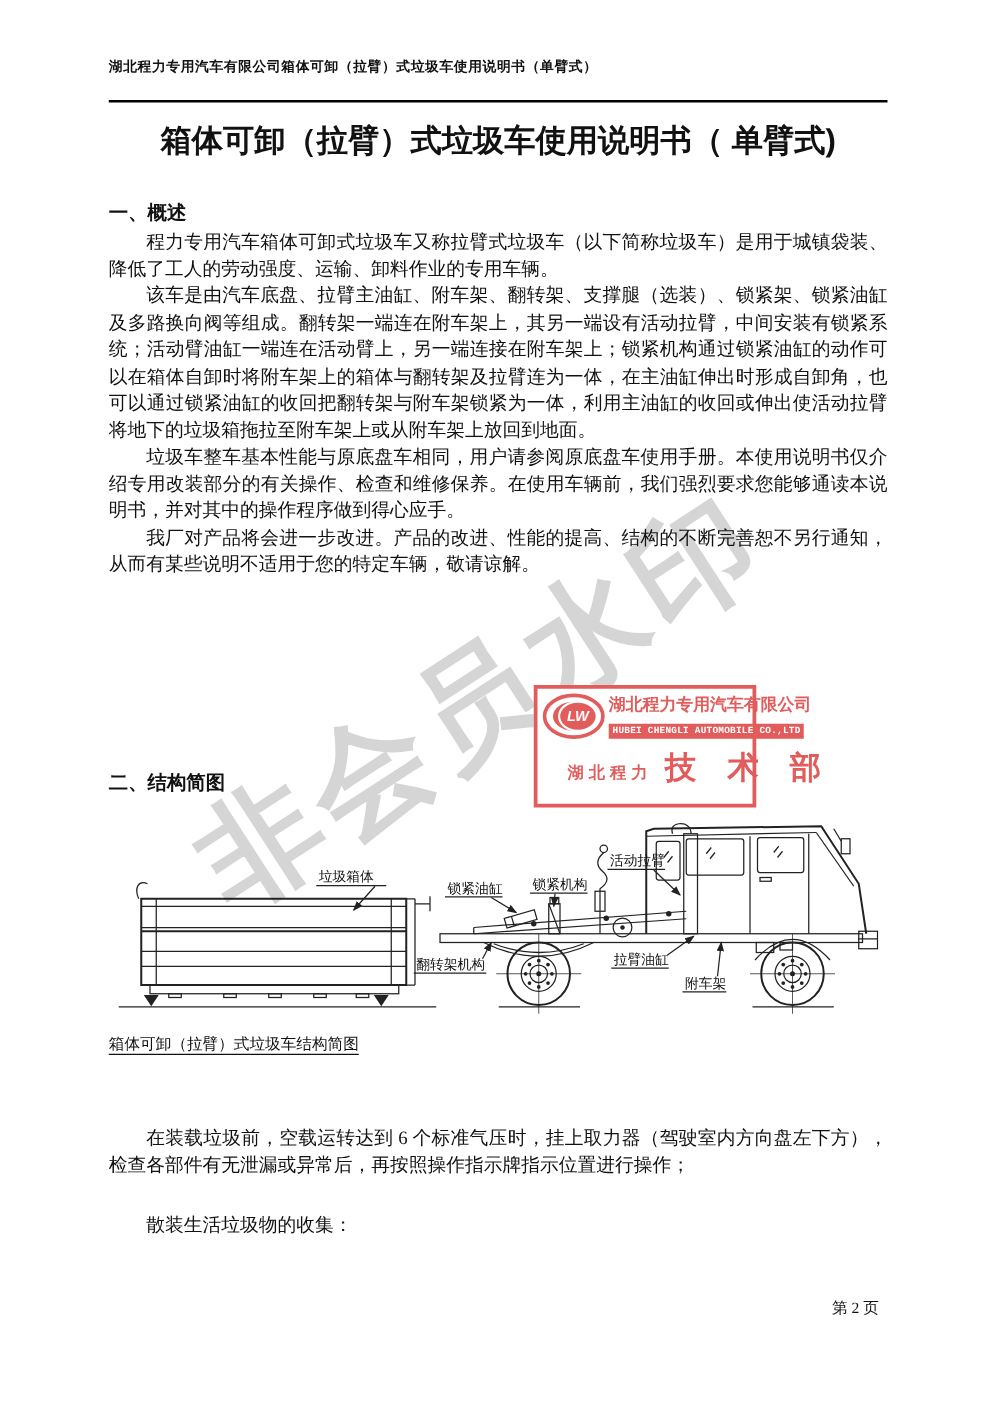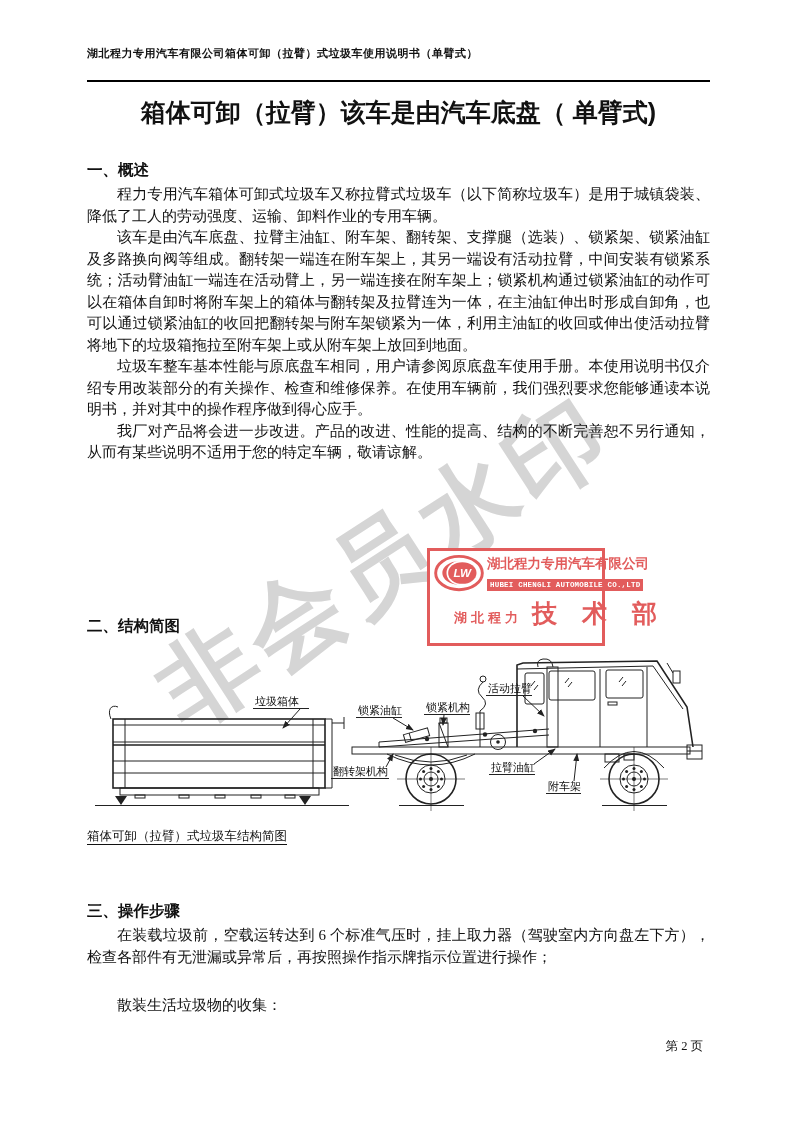--- a/index.html
+++ b/index.html
@@ -48,21 +48,21 @@
 <body>
 
 <div class="page">
 
   <div class="watermark">非会员水印</div>
 
   <div class="header">
     <span>湖北程力专用汽车有限公司箱体可卸（拉臂）式垃圾车使用说明书（单臂式）</span>
   </div>
 
-  <h1 class="title">箱体可卸（拉臂）该车是由汽车底盘（ 单臂式)</h1>
+  <h1 class="title">箱体可卸（拉臂）式垃圾车使用说明书（ 单臂式)</h1>
 
   <section class="sec sec-overview">
     <h2>一、概述</h2>
     <p>程力专用汽车箱体可卸式垃圾车又称拉臂式垃圾车（以下简称垃圾车）是用于城镇袋装、降低了工人的劳动强度、运输、卸料作业的专用车辆。</p>
     <p>该车是由汽车底盘、拉臂主油缸、附车架、翻转架、支撑腿（选装）、锁紧架、锁紧油缸及多路换向阀等组成。翻转架一端连在附车架上，其另一端设有活动拉臂，中间安装有锁紧系统；活动臂油缸一端连在活动臂上，另一端连接在附车架上；锁紧机构通过锁紧油缸的动作可以在箱体自卸时将附车架上的箱体与翻转架及拉臂连为一体，在主油缸伸出时形成自卸角，也可以通过锁紧油缸的收回把翻转架与附车架锁紧为一体，利用主油缸的收回或伸出使活动拉臂将地下的垃圾箱拖拉至附车架上或从附车架上放回到地面。</p>
     <p>垃圾车整车基本性能与原底盘车相同，用户请参阅原底盘车使用手册。本使用说明书仅介绍专用改装部分的有关操作、检查和维修保养。在使用车辆前，我们强烈要求您能够通读本说明书，并对其中的操作程序做到得心应手。</p>
     <p>我厂对产品将会进一步改进。产品的改进、性能的提高、结构的不断完善恕不另行通知，从而有某些说明不适用于您的特定车辆，敬请谅解。</p>
   </section>
 
   <div class="stamp">
@@ -238,20 +238,19 @@
         <line x1="459" y1="138.5" x2="494" y2="138.5" class="ln"></line>
         <line x1="487" y1="126" x2="490" y2="99" class="ln" marker-end="url(#arw)"></line>
       </g>
     </svg>
     <div class="caption">
       <span>箱体可卸（拉臂）式垃圾车结构简图</span>
     </div>
   </div>
 
   <section class="sec sec-operation">
-    <h2>三、操作步骤</h2>
     <p>在装载垃圾前，空载运转达到 6 个标准气压时，挂上取力器（驾驶室内方向盘左下方），检查各部件有无泄漏或异常后，再按照操作指示牌指示位置进行操作；</p>
     <p class="lead2">散装生活垃圾物的收集：</p>
   </section>
 
   <div class="footer">第 2 页</div>
 
 </div>
 
 </body></html>

